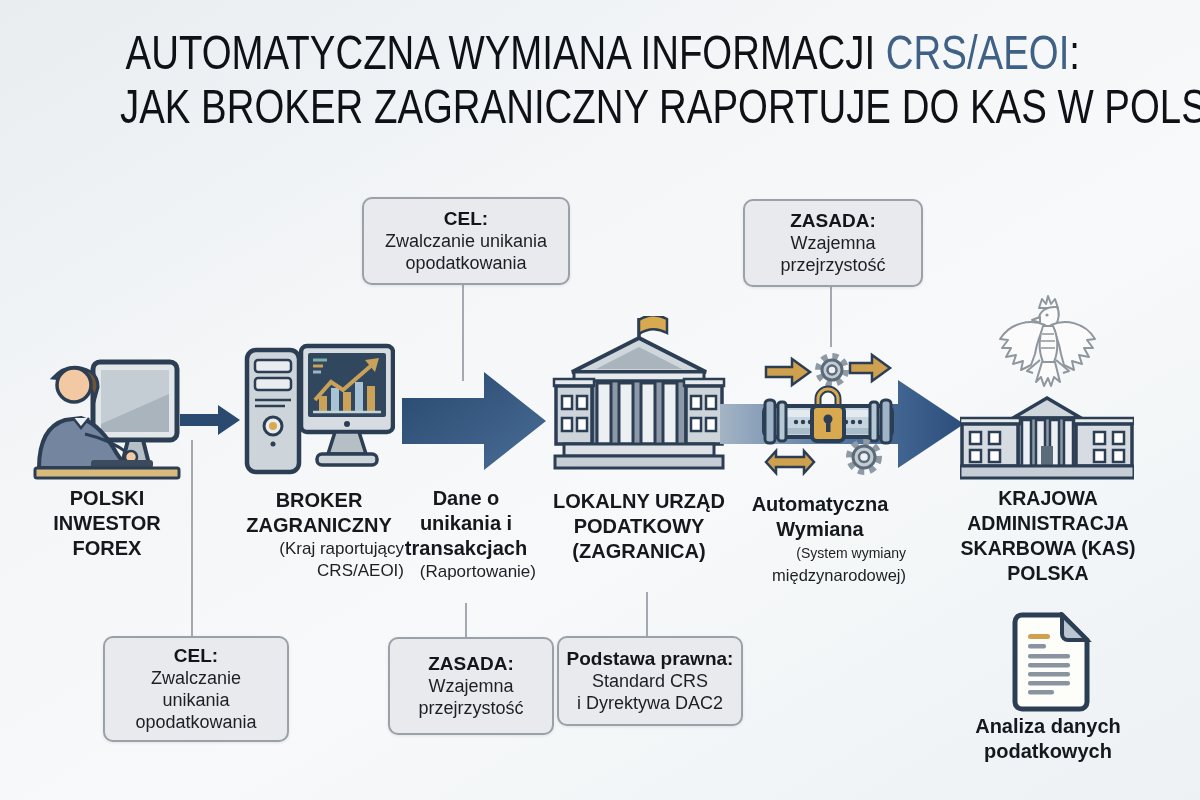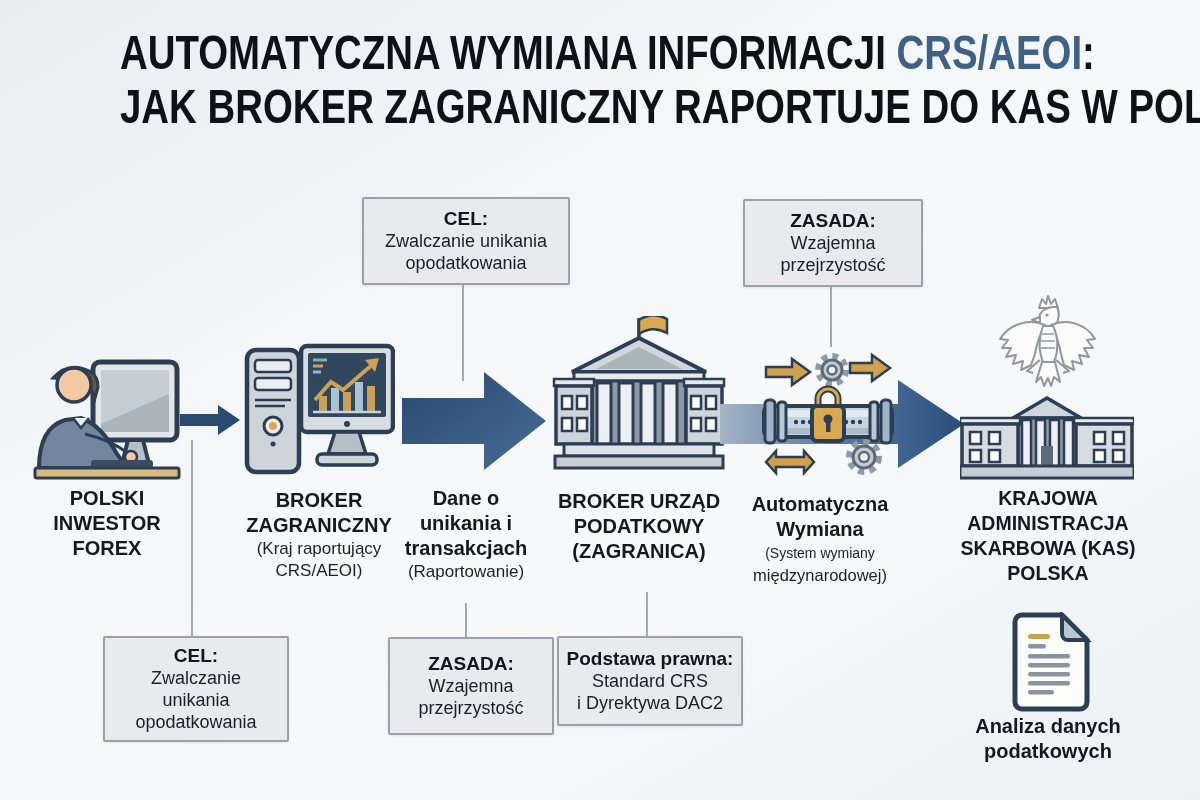--- a/index.html
+++ b/index.html
@@ -2,36 +2,36 @@
 <html><head>
 <meta charset="utf-8">
 <style>
   html,body{margin:0;padding:0;}
   .stage{
     position:relative;width:1200px;height:800px;overflow:hidden;
     background:linear-gradient(150deg,#e9edf0 0%,#f4f6f8 35%,#f7f9fa 60%,#edf1f4 100%);
     font-family:"Liberation Sans", sans-serif;color:#15181c;
   }
   
-  .title{position:absolute;left:0;right:0;top:26px;text-align:left;font-weight:700;color:#0e1116;}
+  .title{position:absolute;left:0;right:0;top:26px;text-align:right;font-weight:400;color:#0e1116;}
   .title-line{white-space:nowrap;font-size:48px;line-height:54px;transform:scaleX(0.8);transform-origin:50% 50%;letter-spacing:0px;}
   .hl{color:#3f6186;}
   
   .callout{
-    position:absolute;background:#e8eaed;border:2px solid #9aa1a8;border-radius:2px;
+    position:absolute;background:#e8eaed;border:2px solid #9aa1a8;border-radius:10px;
     display:flex;flex-direction:column;justify-content:center;align-items:center;
     text-align:center;font-size:18px;line-height:22px;color:#1c1f24;
     box-shadow:0 1px 3px rgba(40,50,60,.10);
   }
   .callout .co-title{font-weight:700;font-size:19px;color:#121519;}
   
   .conn{position:absolute;width:2px;background:#a3a9af;}
   
   .flow-label{position:absolute;text-align:center;font-weight:700;font-size:20px;line-height:25px;color:#15181c;}
-  .flow-sub{font-weight:400;font-size:17px;line-height:22px;color:#1c1f24;}
+  .flow-sub{font-weight:400;font-size:17px;line-height:22px;color:#1c1f24;text-align:right;}
   .icon-abs{position:absolute;}
 </style>
 </head>
 <body>
 
 <div class="stage">
 
   <div class="title">
     <div class="title-line"><span>AUTOMATYCZNA WYMIANA INFORMACJI</span><span class="hl"> CRS/AEOI</span><span>:</span></div>
     <div class="title-line">JAK BROKER ZAGRANICZNY RAPORTUJE DO KAS W POLSCE</div>
@@ -267,21 +267,21 @@
   </div>
 
   <div class="flow-label" style="left:396px;top:486px;width:140px">
     <div>Dane o</div>
     <div>unikania i</div>
     <div>transakcjach</div>
     <div class="flow-sub">(Raportowanie)</div>
   </div>
 
   <div class="flow-label" style="left:546px;top:489px;width:186px">
-    <div>BROKER URZĄD</div>
+    <div>LOKALNY URZĄD</div>
     <div>PODATKOWY</div>
     <div>(ZAGRANICA)</div>
   </div>
 
   <div class="flow-label" style="left:734px;top:492px;width:172px">
     <div>Automatyczna</div>
     <div>Wymiana</div>
     <div class="flow-sub" style="font-size:14px">(System wymiany</div>
     <div class="flow-sub" style="font-size:16.5px">międzynarodowej)</div>
   </div>

